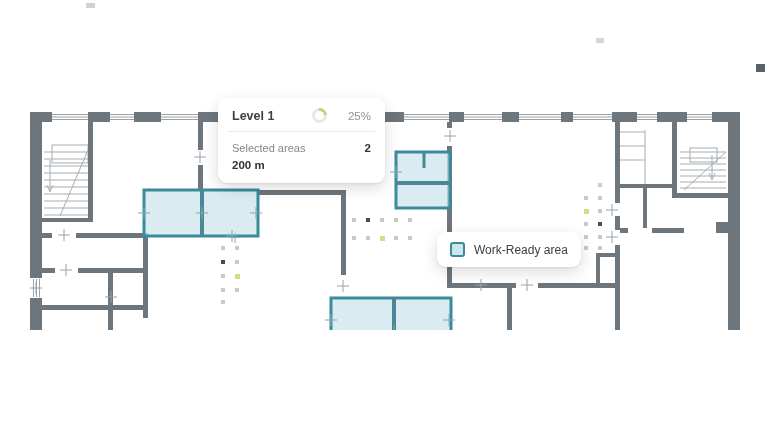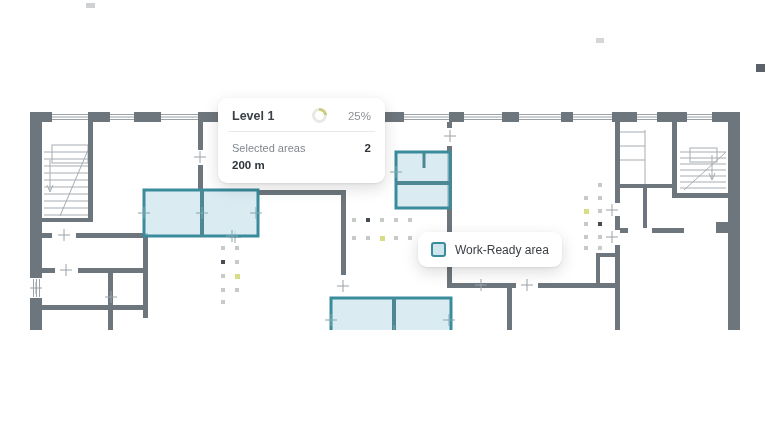--- a/index.html
+++ b/index.html
@@ -29,21 +29,21 @@
   .lvl{font-size:12.5px;font-weight:bold;color:#3a4046}
   .prog{display:flex;align-items:center;gap:21px;font-size:11.5px;color:#8b9197}
   .ring{width:15px;height:15px;border-radius:50%;position:relative;display:inline-block;
     background:conic-gradient(var(--progress-arc) 25%,var(--progress-track) 0)}
   .ring::after{content:"";position:absolute;inset:3px;background:#fff;border-radius:50%}
   .divider{height:1px;background:#e7e9eb;margin:8px -4px}
   .row{display:flex;justify-content:space-between;align-items:flex-start;font-size:11px;
     color:#80878e;line-height:17px}
   .val{font-weight:bold;color:#2e343a;font-size:11.5px}
   
-  .legend{position:absolute;left:418px;top:232px;height:35px;display:flex;align-items:center;
+  .legend{position:absolute;left:437px;top:232px;height:35px;display:flex;align-items:center;
     gap:9px;background:#fff;border-radius:9px;padding:0 13px;
     box-shadow:0 1px 2px rgba(0,0,0,.08),0 5px 16px rgba(0,0,0,.14);
     font-size:12px;color:#3a4046;cursor:pointer}
   .swatch{width:15px;height:15px;border:2px solid var(--accent-teal);background:var(--teal-fill);
     border-radius:3px;flex:0 0 auto}
 </style>
 </head>
 <body>
 
 <div class="stage">

